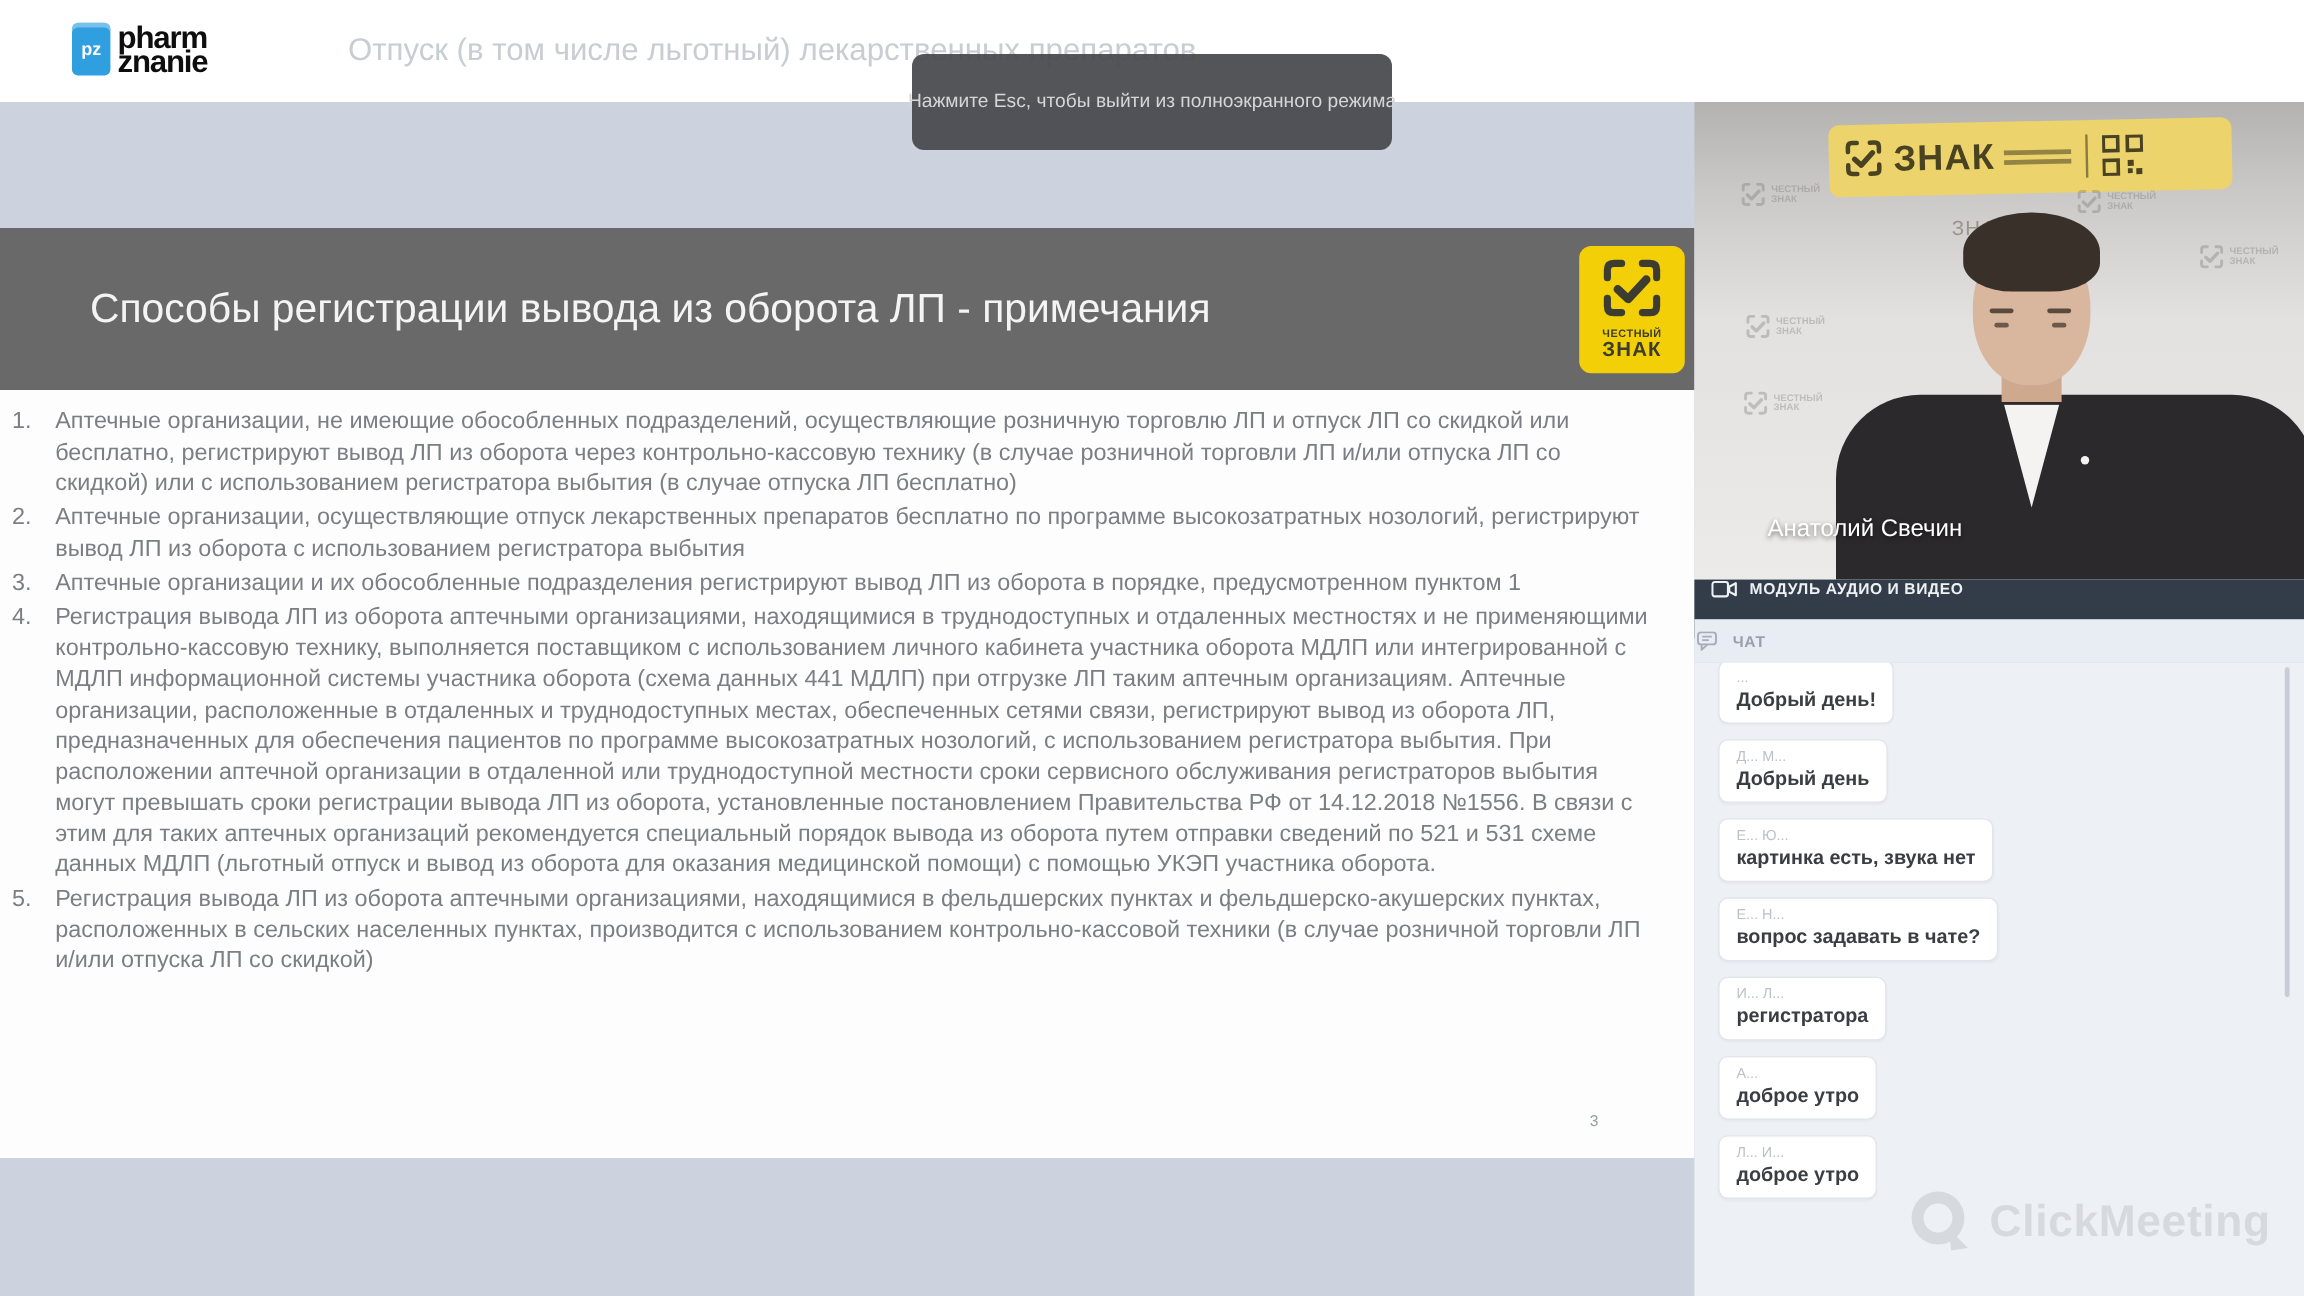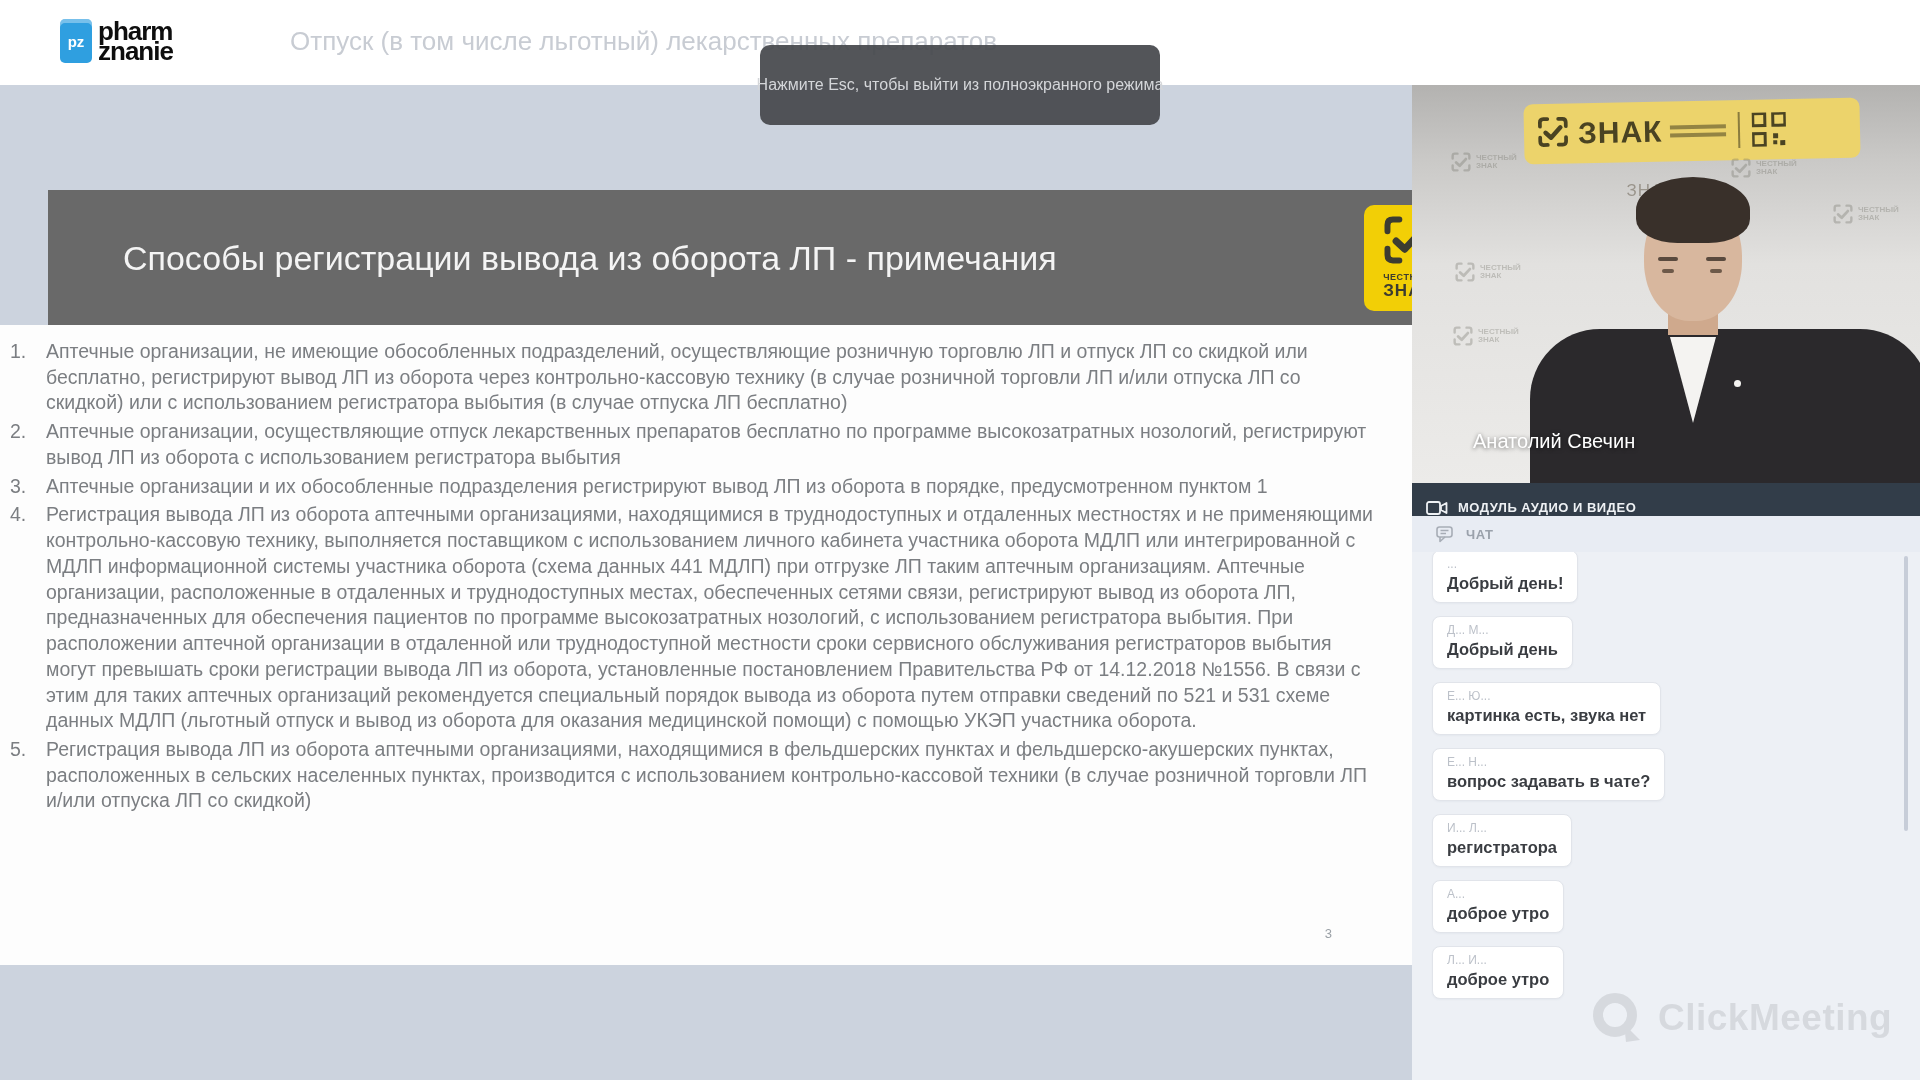--- a/index.html
+++ b/index.html
@@ -33,21 +33,21 @@
     position:absolute; left:50%; transform:translateX(-50%); top:45px;
     width:400px; height:80px; background:rgba(70,72,76,0.93); border-radius:10px;
     display:flex; align-items:center; justify-content:center;
     z-index:60; padding:0 28px;
   }
   .toast span { color:#d4d6d9; font-size:16px; white-space:nowrap; }
 
   
   .slide-titlebar {
     position:absolute; left:0; top:190px; width:1412px; height:135px;
-    background:#696969; z-index:5;margin-left:48px;
+    background:#696969; z-index:5;
   }
   .slide-title {
     position:absolute; left:75px; top:50%; transform:translateY(-50%);
     color:#f4f4f4; font-size:34px; white-space:nowrap;
   }
   .cz-badge {
     position:absolute; right:8px; top:15px; width:88px; height:106px;
     background:#f2cf06; border-radius:10px; text-align:center; color:#3c3c31;
     padding-top:8px;
   }
@@ -113,26 +113,26 @@
   .pin  { position:absolute; left:322px; bottom:96px; width:7px; height:7px; border-radius:50%; background:#f4f3f1; }
   .speaker-name {
     position:absolute; left:25px; bottom:30px; color:#ffffff; font-size:20px;
     text-shadow:0 1px 4px rgba(0,0,0,.55);
     margin-left:36px;
   }
 
   
   .module-bar {
     position:absolute; left:1412px; top:483px; width:508px; height:49px;
-    background:#323d49; display:flex; align-items:center; gap:10px; padding-left:14px; z-index:6;
+    background:#323d49; display:flex; align-items:flex-start; gap:10px; padding-left:14px; z-index:6;
   }
   .module-bar span { color:#eef1f4; font-size:13px; font-weight:bold; letter-spacing:.5px; }
   .chat-bar {
     position:absolute; left:1412px; top:516px; width:508px; height:36px;
-    background:#e8ecf3; display:flex; align-items:center; gap:10px; padding-left:24px; z-index:6;
+    background:#e8ecf3; display:flex; align-items:center; gap:10px; padding-left:2px; z-index:6;
   }
   .chat-bar span { color:#9aa1ab; font-size:13px; font-weight:bold; letter-spacing:.5px; }
 
   
   .chat-body {
     position:absolute; left:1412px; top:552px; width:508px; height:528px;
     background:#edf0f5; padding:6px 0 0 20px; overflow:hidden; z-index:5;
   }
   .bubble {
     display:table; background:#ffffff; border:1px solid #e1e4ea; border-radius:8px;

